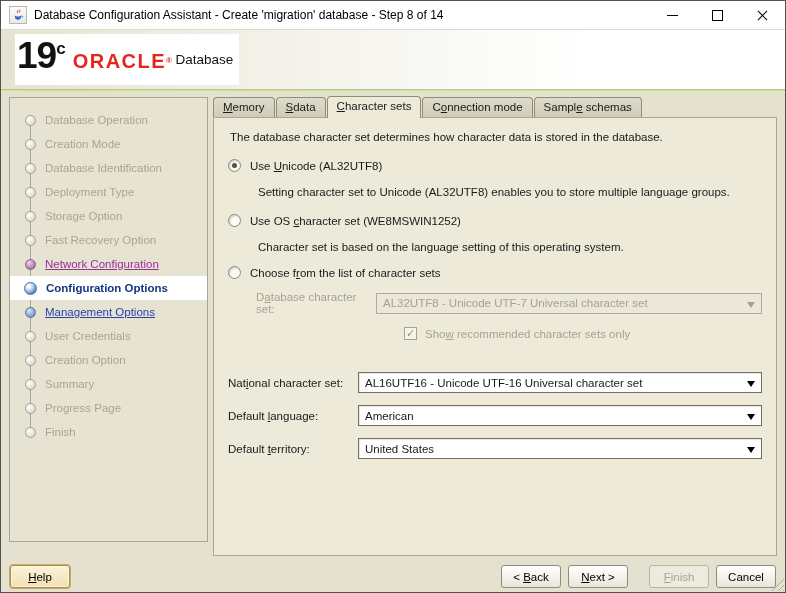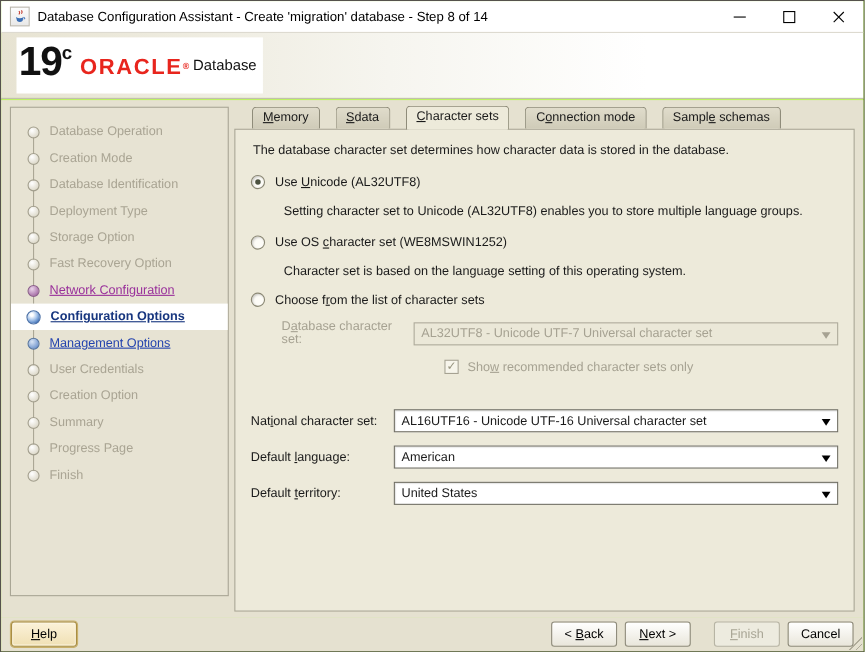--- a/index.html
+++ b/index.html
@@ -44,24 +44,24 @@
   .bullet{ width:11px; height:11px; border-radius:50%; flex:none; margin-left:15px; z-index:1;
     background:radial-gradient(circle at 35% 30%, #FFFFFF, #DEDACB 75%); border:1px solid #A39F8E; }
   .s-visited .bullet{ background:radial-gradient(circle at 35% 30%, #EAD3EA, #A76FA7 78%); border-color:#8A5E8A; }
   .s-current .bullet{ width:13px; height:13px; margin-left:14px;
     background:radial-gradient(circle at 35% 30%, #FFFFFF 12%, #A6C4EA 45%, #3D6EB5 82%); border-color:#4A6FA5; }
   .s-link .bullet{ background:radial-gradient(circle at 35% 30%, #D8E4F5, #6F94CC 78%); border-color:#55749F; }
   .slabel{ margin-left:9px; white-space:nowrap; }
   .s-pending .slabel{ color:#A9A493; }
   .s-visited .slabel{ color:#99309B; text-decoration:underline; cursor:pointer; }
   .s-current{ background:#FFFFFF; }
-  .s-current .slabel{ color:#17367F; font-weight:bold;text-decoration:underline; }
+  .s-current .slabel{ color:#17367F; font-weight:bold; }
   .s-link .slabel{ color:#2443AE; text-decoration:underline; cursor:pointer; }
   
-  .tabs{ position:absolute; left:212px; top:5px; display:flex; gap:14px; z-index:3; align-items:center;margin-left:16px; }
+  .tabs{ position:absolute; left:212px; top:5px; display:flex; gap:1px; z-index:3; align-items:center; }
   .tab{ background:linear-gradient(#E0DCCB,#CFCBB8); border:1px solid #8F8C7A; border-bottom:none;
     padding:3px 9px 4px; border-radius:4px 4px 0 0; cursor:pointer; white-space:nowrap; }
   .tab.active{ background:#EDEADA; padding-bottom:6px; margin-bottom:-1px; font-weight:normal; }
   
   .panel{ position:absolute; left:212px; top:26px; right:8px; bottom:5px; border:1px solid #A9A695;
     background:#EDEADA; padding:8px 14px; z-index:1; }
   .intro{ margin:5px 0 0 2px; }
   .radio-row{ display:flex; align-items:center; margin-top:16px; }
   .radio{ width:13px; height:13px; border-radius:50%; background:#FDFCF7; border:1px solid #8A8774;
     box-shadow:inset 1px 1px 2px rgba(0,0,0,0.20); position:relative; flex:none; cursor:pointer; }

